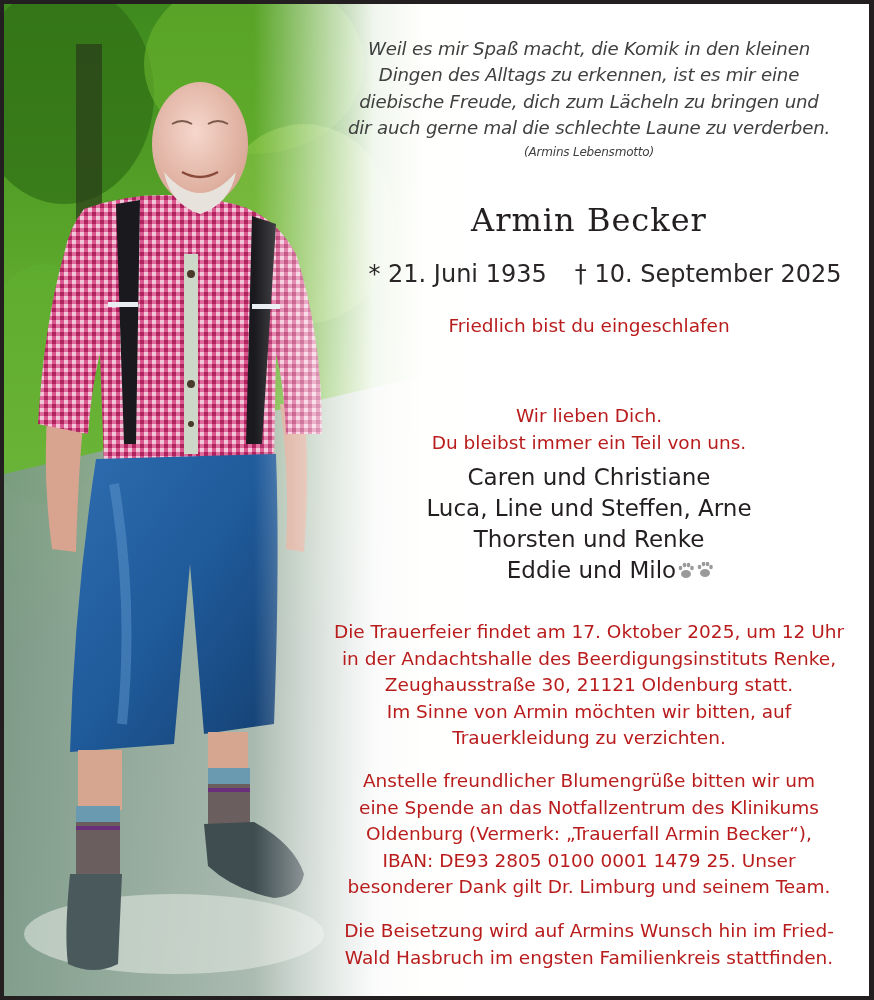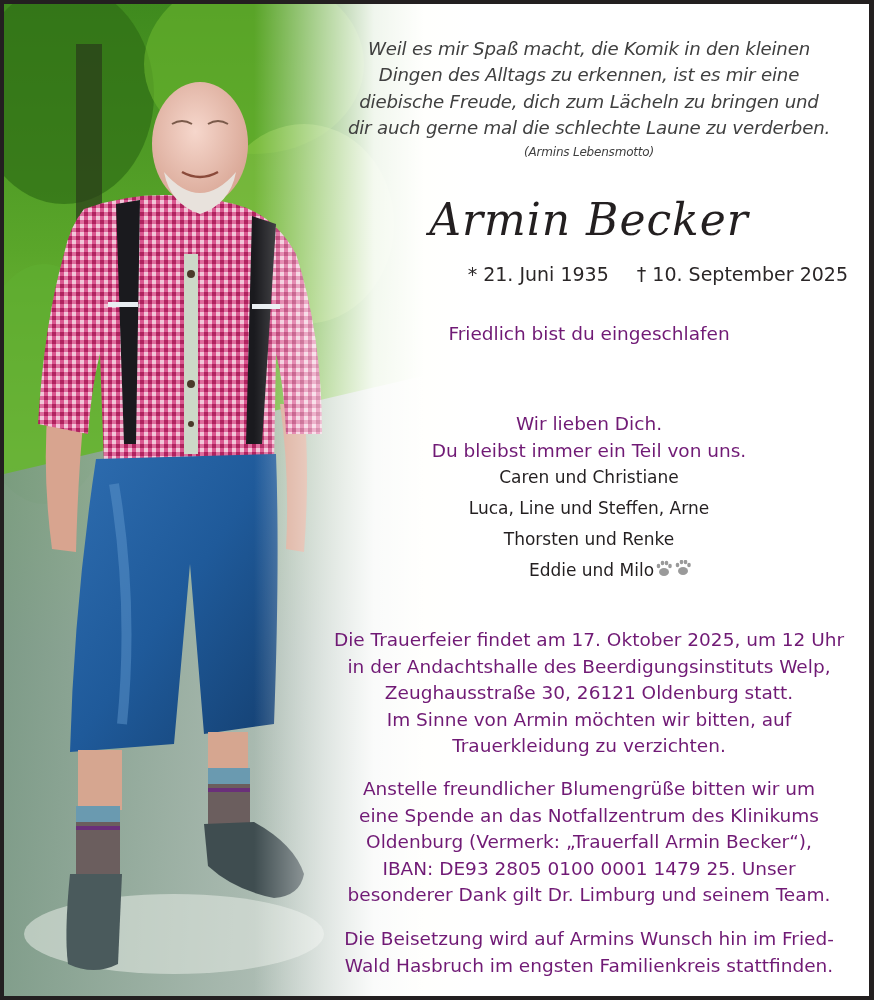--- a/index.html
+++ b/index.html
@@ -45,43 +45,41 @@
       font-size: 18.2px;
       line-height: 26.3px;
       color: #404040;
       letter-spacing: -0.2px;
     }
     .motto .line { display: block; white-space: nowrap; }
     .motto .attrib { display: block; font-size: 12px; line-height: 22px; margin-top: 0px; }
     .name {
       position: absolute; left: 0; top: 186px; width: 514px;
       font-family: "DejaVu Serif", "Liberation Serif", serif;
-      font-style: italic;
-      font-size: 44px;
+      font-size: 32px;
       line-height: 60px;
       letter-spacing: 1px;
       color: #231f20;
     }
     .dates {
-      position: absolute; left: 2px; top: 256px; width: 514px;
-      font-size: 19px; line-height: 28px; color: #2a2627;
+      position: absolute; left: 16px; top: 256px; width: 514px;
+      font-size: 24px; line-height: 28px; color: #2a2627;
       white-space: nowrap;
-      text-align: right;
     }
     .dates .gap { display: inline-block; width: 28px; }
     .block {
       position: absolute; left: 0; width: 514px;
-      font-size: 18.5px; line-height: 26.5px; color: #701a75; margin-top: 8px;
+      font-size: 18.5px; line-height: 26.5px; color: #b91c1c;
     }
     .block .line { display: block; white-space: nowrap; }
     .farewell { top: 309px; }
     .love { top: 399px; }
     .family {
       position: absolute; left: 0; top: 458px; width: 514px;
-      font-size: 17px; line-height: 31px; color: #231f20;
+      font-size: 23px; line-height: 31px; color: #231f20;
     }
     .family .line { display: block; white-space: nowrap; }
     .family .line.indent { padding-left: 44px; text-align: center; }
     .paw { display: inline-block; vertical-align: -2px; margin-left: 1px; }
     .service { top: 615px; }
     .donation { top: 764px; }
     .burial { top: 914px; }
   </style>
 </head>
 <body>
@@ -212,22 +210,22 @@
             <ellipse cx="3.5" cy="6" rx="1.8" ry="2.3"></ellipse>
             <ellipse cx="7.5" cy="3" rx="1.8" ry="2.3"></ellipse>
             <ellipse cx="11.5" cy="3" rx="1.8" ry="2.3"></ellipse>
             <ellipse cx="15" cy="6" rx="1.8" ry="2.3"></ellipse>
           </g>
         </svg></span>
     </div>
 
     <div class="block service">
       <span class="line">Die Trauerfeier findet am 17. Oktober 2025, um 12 Uhr</span>
-      <span class="line">in der Andachtshalle des Beerdigungsinstituts Welp,</span>
-      <span class="line">Zeughausstraße 30, 26121 Oldenburg statt.</span>
+      <span class="line">in der Andachtshalle des Beerdigungsinstituts Renke,</span>
+      <span class="line">Zeughausstraße 30, 21121 Oldenburg statt.</span>
       <span class="line">Im Sinne von Armin möchten wir bitten, auf</span>
       <span class="line">Trauerkleidung zu verzichten.</span>
     </div>
 
     <div class="block donation">
       <span class="line">Anstelle freundlicher Blumengrüße bitten wir um</span>
       <span class="line">eine Spende an das Notfallzentrum des Klinikums</span>
       <span class="line">Oldenburg (Vermerk: „Trauerfall Armin Becker“),</span>
       <span class="line">IBAN: DE93 2805 0100 0001 1479 25. Unser</span>
       <span class="line">besonderer Dank gilt Dr. Limburg und seinem Team.</span>

